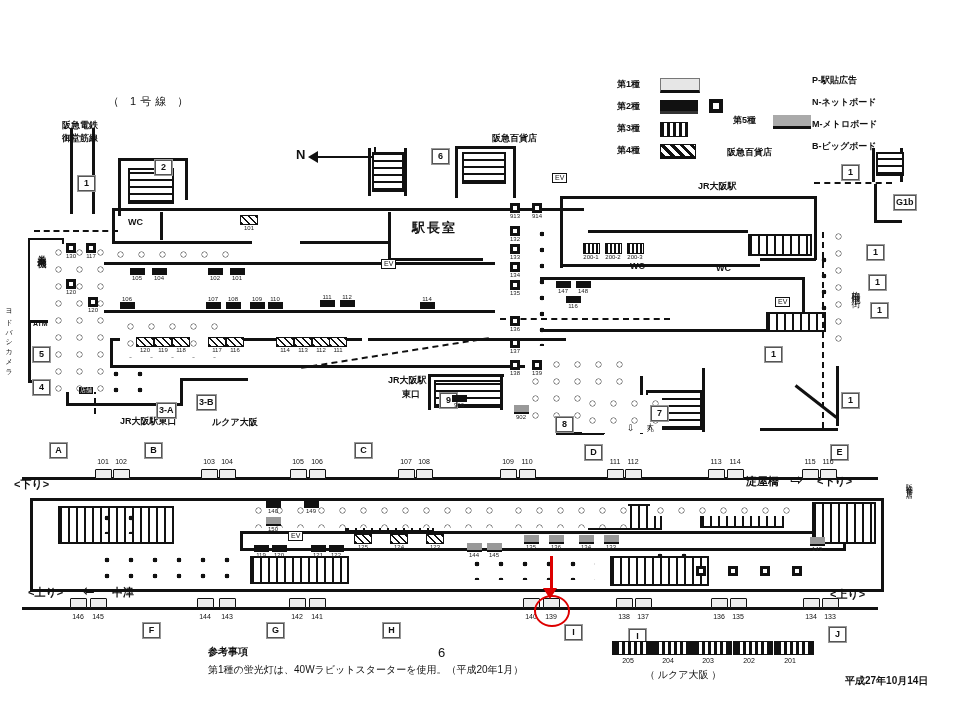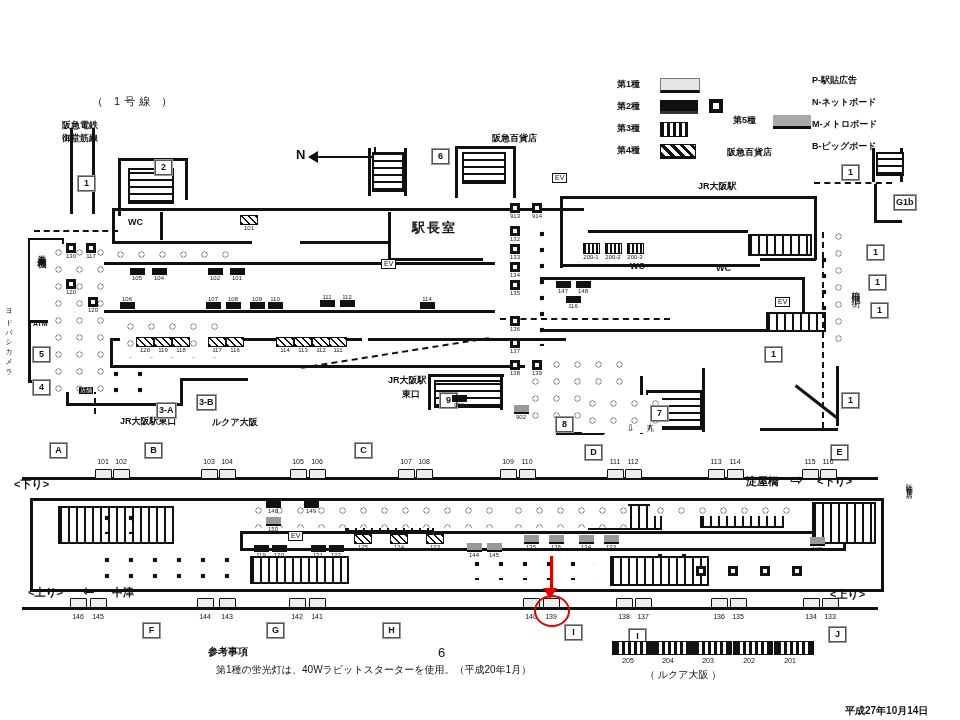--- a/index.html
+++ b/index.html
@@ -60,21 +60,21 @@
   .title{position:absolute;font-size:20px;font-weight:bold;letter-spacing:3px;}
   .subtitle{position:absolute;font-size:11px;letter-spacing:4px;}
   .note{position:absolute;font-size:10px;}
   .arrowch{font-size:15px;font-weight:bold;}
 </style>
 </head>
 <body>
 
 <div id="canvas">
 
-  <div class="subtitle" style="left:92px;top:94px;">（ 1号線 ）</div>
+  <div class="subtitle" style="left:108px;top:94px;">（ 1号線 ）</div>
 
   <div class="lbl b" style="left:296px;top:148px;font-size:13px;">N</div>
   <div class="w" style="left:316px;top:156px;width:76px;height:2px;"></div>
   <div class="abs" style="left:308px;top:151px;width:0;height:0;border-top:6px solid transparent;border-bottom:6px solid transparent;border-right:10px solid #111;"></div>
   <div class="w" style="left:374px;top:147px;width:2px;height:19px;"></div>
 
   <div id="legend">
       <div class="lbl sm b" style="left: 617px; top: 80px;">第1種</div>
       <div class="sw sw1" style="position: absolute; left: 660px; top: 78px;"></div>
       <div class="lbl sm b" style="left: 617px; top: 102px;">第2種</div>
@@ -599,17 +599,17 @@
       <div class="tnum" style="left: 779px; top: 657px;">201</div>
     </div>
   <div id="red-highlight">
       <div class="red-line" style="left: 550px; top: 556px; height: 34px;"></div>
       <div class="red-head" style="left: 543px; top: 588px;"></div>
       <div class="red-circle" style="left: 534px; top: 595px; width: 32px; height: 28px;"></div>
     </div>
 
   <div class="note b" style="left:208px;top:645px;font-weight:bold;">参考事項</div>
   <div class="note" style="left:438px;top:645px;font-size:13px;">6</div>
-  <div class="note" style="left:208px;top:663px;margin-left:8px;">第1種の蛍光灯は、40Wラビットスターターを使用。（平成20年1月）</div>
-  <div class="note" style="left:845px;top:704px;font-weight:bold;">平成27年10月14日</div>
+  <div class="note" style="left:208px;top:663px;">第1種の蛍光灯は、40Wラビットスターターを使用。（平成20年1月）</div>
+  <div class="note" style="left:845px;top:674px;font-weight:bold;">平成27年10月14日</div>
   <div class="note" style="left:645px;top:668px;">（ ルクア大阪 ）</div>
 
 </div>
 
 </body></html>

